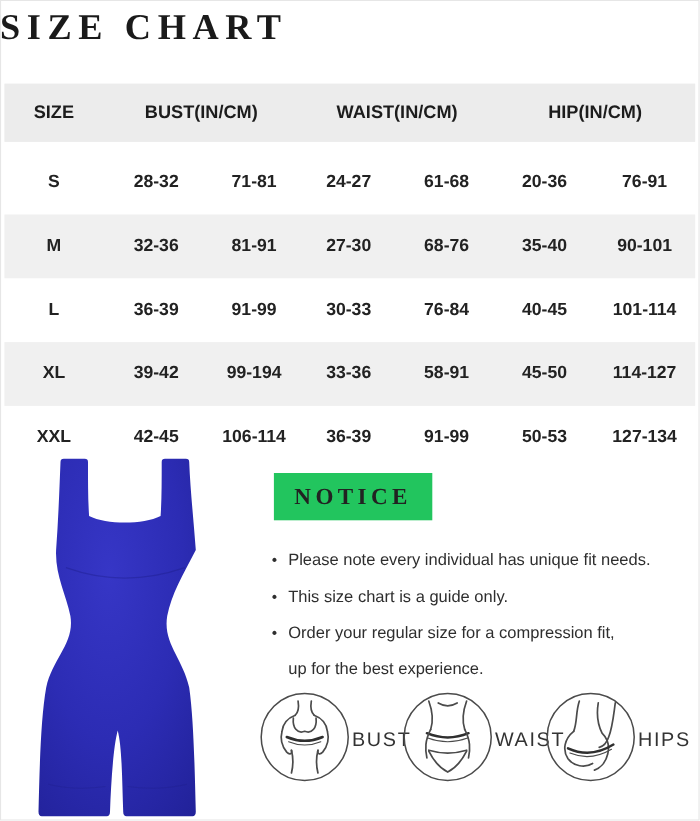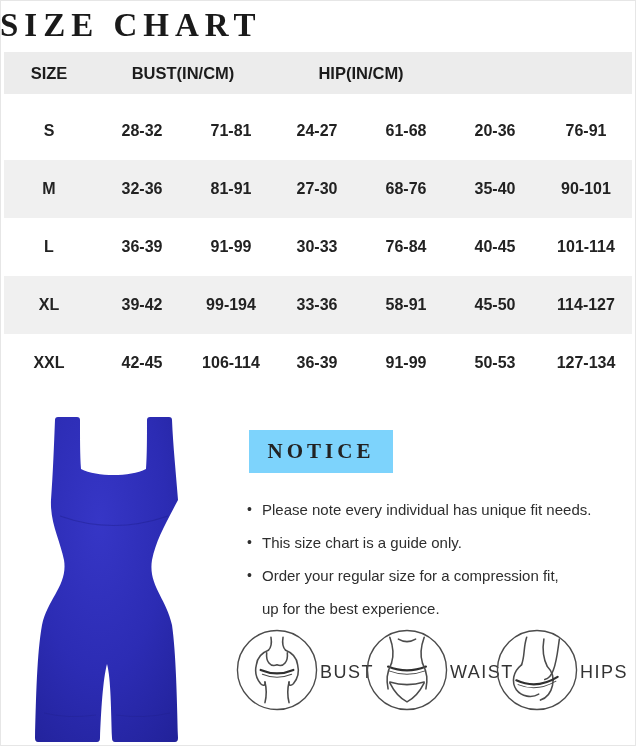--- a/index.html
+++ b/index.html
@@ -22,24 +22,25 @@
     font-size:33px;
     letter-spacing:6px;
     color:#1a1a1a;
   }
 
   
   .size-table { position:absolute; top:52px; left:4px; width:628px; }
   .thead {
     display:grid;
     grid-template-columns:90px 178px 178px 182px;
-    height:42px;
+    height:53px;
     align-items:center;
     background:#ececec;
     margin-bottom:8px;
+    margin-top:24px;
   }
   .thead .hcell {
     text-align:center;
     font-weight:bold;
     font-size:16.5px;
     color:#1c1c1c;
   }
   .trow {
     display:grid;
     grid-template-columns:90px 96px 82px 90px 88px 90px 92px;
@@ -55,21 +56,21 @@
   }
 
   
   .product { position:absolute; left:20px; top:413px; width:170px; height:333px; }
   .product svg { display:block; }
 
   
   .notice-box {
     position:absolute; left:249px; top:430px;
     width:144px; height:43px;
-    background:#7dd3fc;
+    background:#22c55e;
     display:flex; align-items:center; justify-content:center;
   }
   .notice-heading {
     font-family:"Liberation Serif", serif;
     font-weight:bold;
     font-size:21px;
     letter-spacing:4px;
     color:#222222;
   }
   .notice-list {
@@ -109,20 +110,21 @@
 </style>
 </head>
 <body>
 
 <div class="page-title">SIZE CHART</div>
 
 <div class="size-table">
   <div class="thead">
     <div class="hcell">SIZE</div>
     <div class="hcell">BUST(IN/CM)</div>
+    <div class="hcell">WAIST(IN/CM)</div>
     <div class="hcell">HIP(IN/CM)</div>
   </div>
 
   <div class="trow">
     <div class="cell">S</div>
     <div class="cell">28-32</div>
     <div class="cell">71-81</div>
     <div class="cell">24-27</div>
     <div class="cell">61-68</div>
     <div class="cell">20-36</div>

